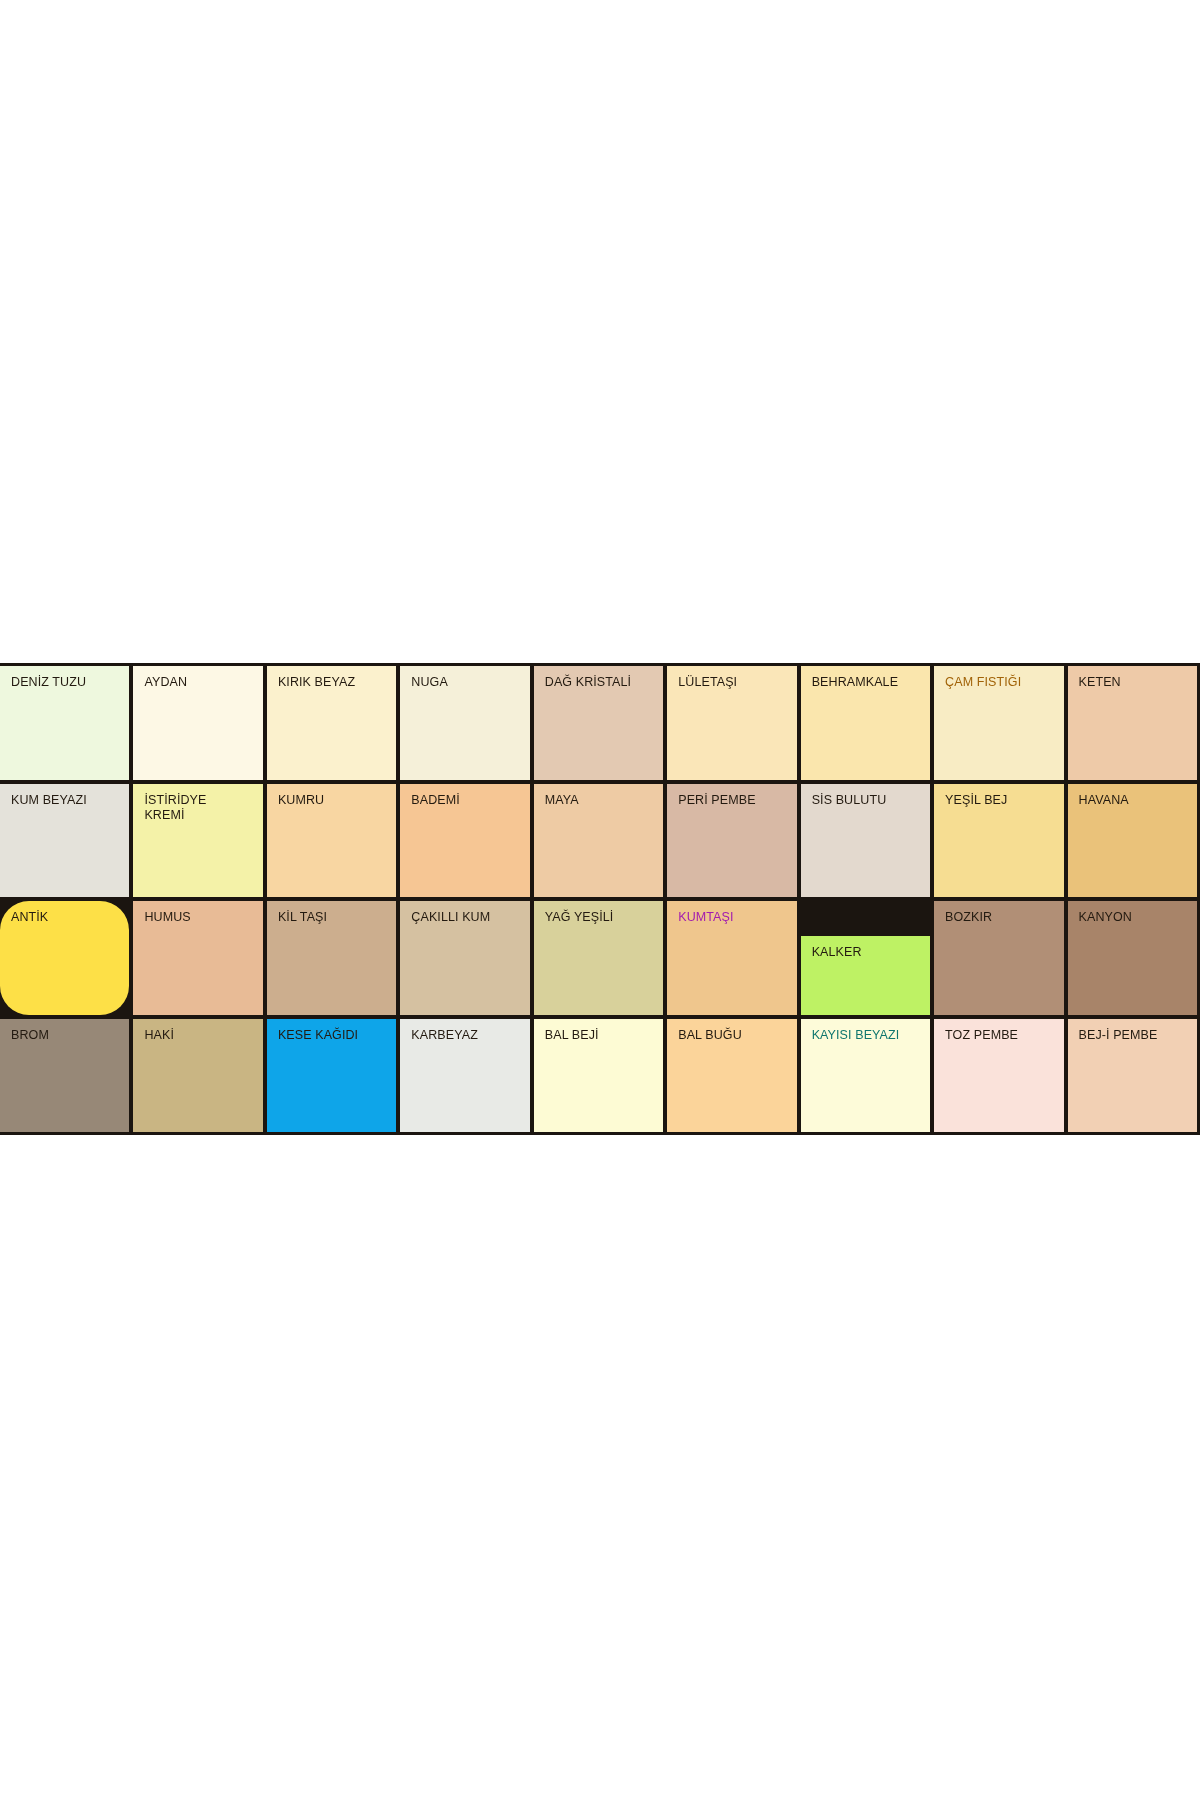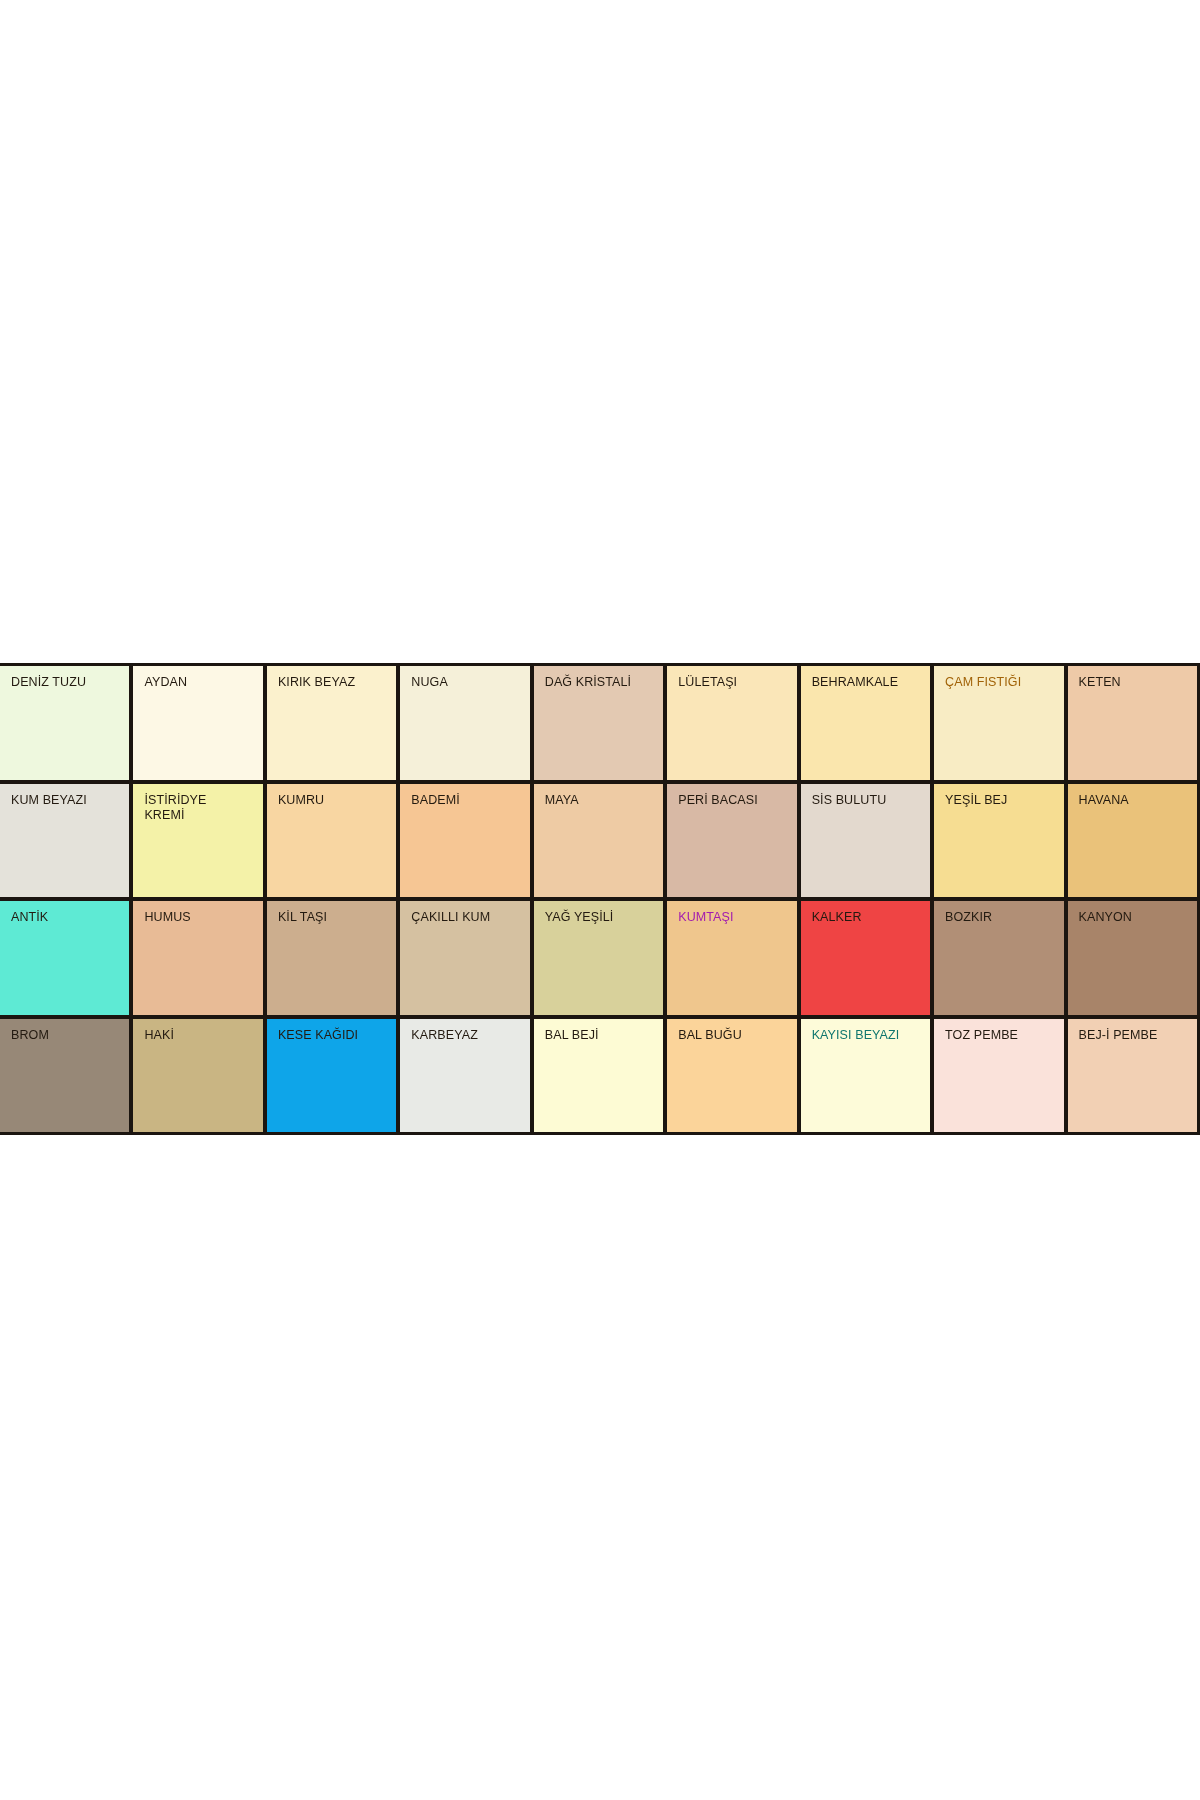--- a/index.html
+++ b/index.html
@@ -95,50 +95,50 @@
       <div class="swatch" style="background: rgb(248, 214, 162);">
         <span class="swatch-label" style="color: rgb(35, 26, 16);">KUMRU</span>
       </div>
       <div class="swatch" style="background: rgb(246, 198, 148);">
         <span class="swatch-label" style="color: rgb(35, 26, 16);">BADEMİ</span>
       </div>
       <div class="swatch" style="background: rgb(238, 203, 164);">
         <span class="swatch-label" style="color: rgb(35, 26, 16);">MAYA</span>
       </div>
       <div class="swatch" style="background: rgb(216, 185, 165);">
-        <span class="swatch-label" style="color: rgb(35, 26, 16);">PERİ BACASI</span>
+        <span class="swatch-label" style="color: rgb(35, 26, 16);">PERİ PEMBE</span>
       </div>
       <div class="swatch" style="background: rgb(227, 217, 206);">
         <span class="swatch-label" style="color: rgb(35, 26, 16);">SİS BULUTU</span>
       </div>
       <div class="swatch" style="background: rgb(246, 221, 146);">
         <span class="swatch-label" style="color: rgb(35, 26, 16);">YEŞİL BEJ</span>
       </div>
       <div class="swatch" style="background: rgb(234, 194, 122);">
         <span class="swatch-label" style="color: rgb(35, 26, 16);">HAVANA</span>
       </div>
-      <div class="swatch" style="background: #5eead4;">
+      <div class="swatch" style="background: #fde047; border-radius: 29px;">
         <span class="swatch-label" style="color: rgb(35, 26, 16);">ANTİK</span>
       </div>
       <div class="swatch" style="background: rgb(232, 187, 150);">
         <span class="swatch-label" style="color: rgb(35, 26, 16);">HUMUS</span>
       </div>
       <div class="swatch" style="background: rgb(204, 174, 142);">
         <span class="swatch-label" style="color: rgb(35, 26, 16);">KİL TAŞI</span>
       </div>
       <div class="swatch" style="background: rgb(213, 193, 161);">
         <span class="swatch-label" style="color: rgb(35, 26, 16);">ÇAKILLI KUM</span>
       </div>
       <div class="swatch" style="background: rgb(216, 209, 155);">
         <span class="swatch-label" style="color: rgb(35, 26, 16);">YAĞ YEŞİLİ</span>
       </div>
       <div class="swatch" style="background: rgb(239, 198, 141);">
         <span class="swatch-label" style="color: #a21caf;">KUMTAŞI</span>
       </div>
-      <div class="swatch" style="background: #ef4444;">
+      <div class="swatch" style="background: #bef264; margin-top: 35px;">
         <span class="swatch-label" style="color: rgb(35, 26, 16);">KALKER</span>
       </div>
       <div class="swatch" style="background: rgb(177, 143, 118);">
         <span class="swatch-label" style="color: rgb(35, 26, 16);">BOZKIR</span>
       </div>
       <div class="swatch" style="background: rgb(168, 132, 105);">
         <span class="swatch-label" style="color: rgb(35, 26, 16);">KANYON</span>
       </div>
       <div class="swatch" style="background: rgb(151, 136, 119);">
         <span class="swatch-label" style="color: rgb(35, 26, 16);">BROM</span>

